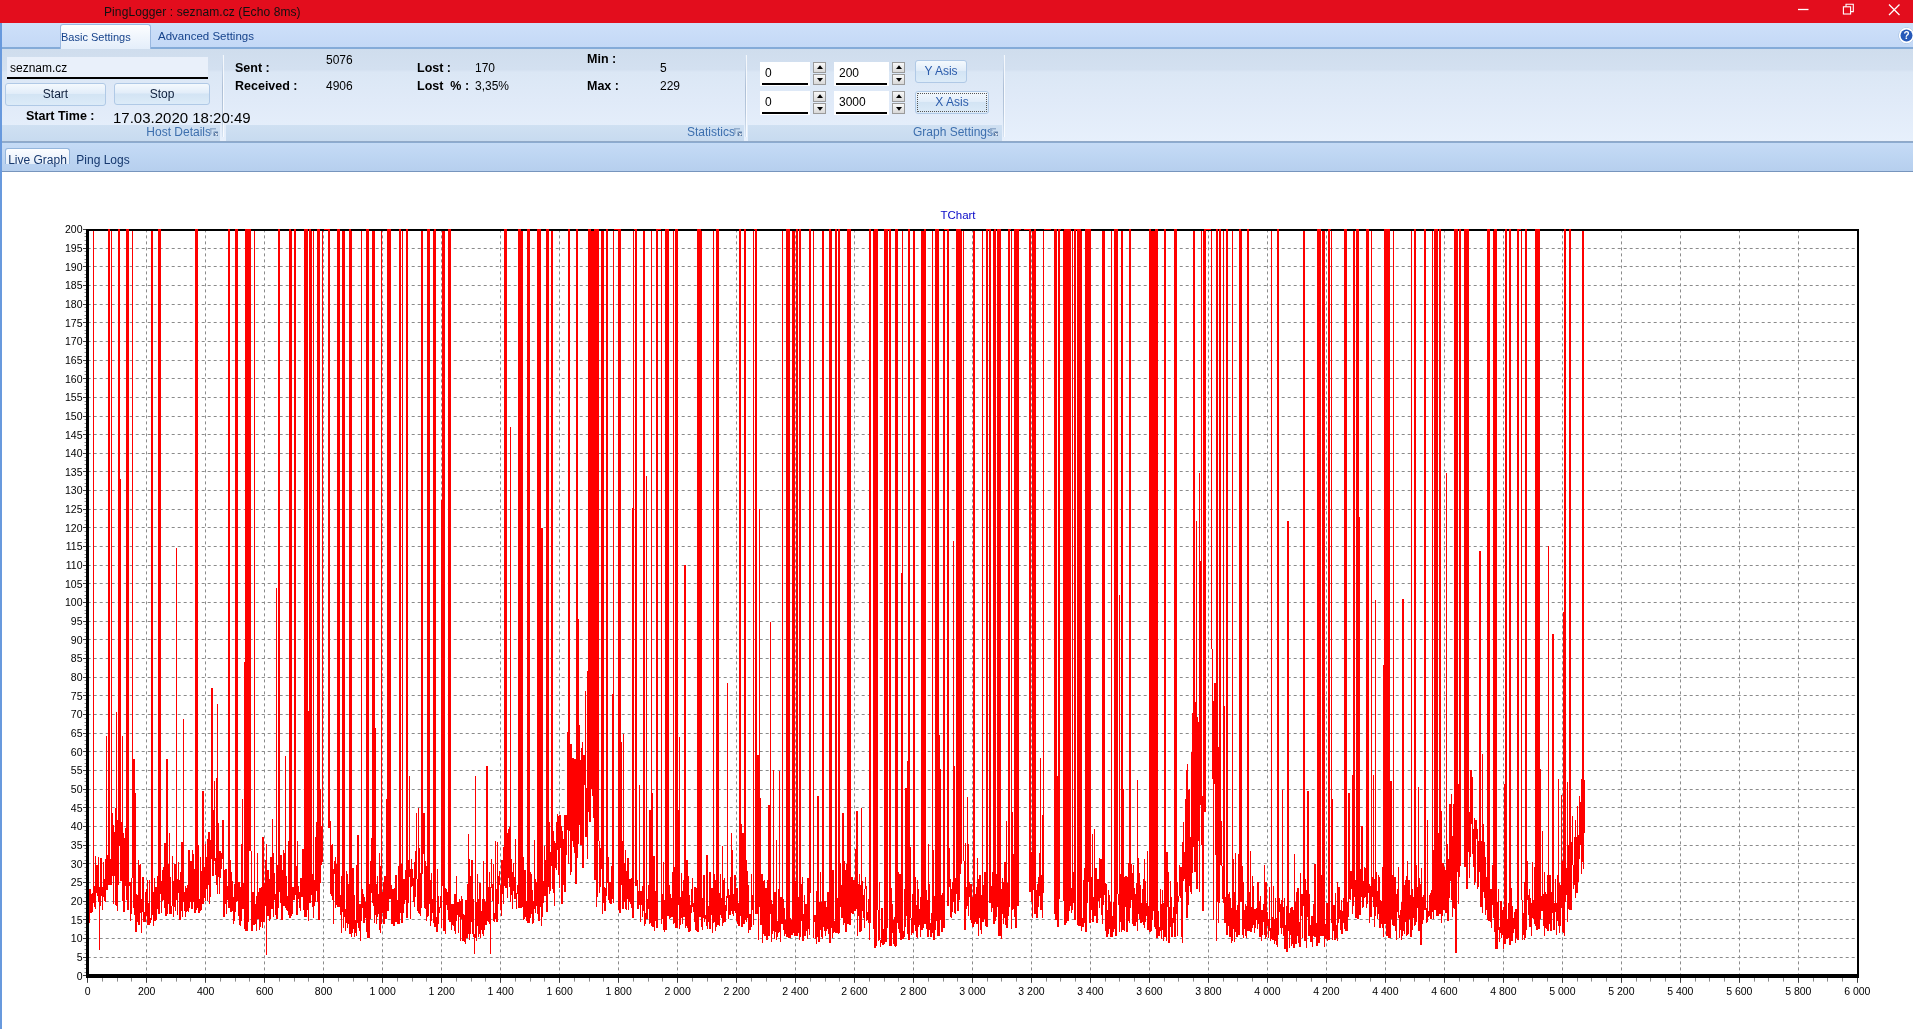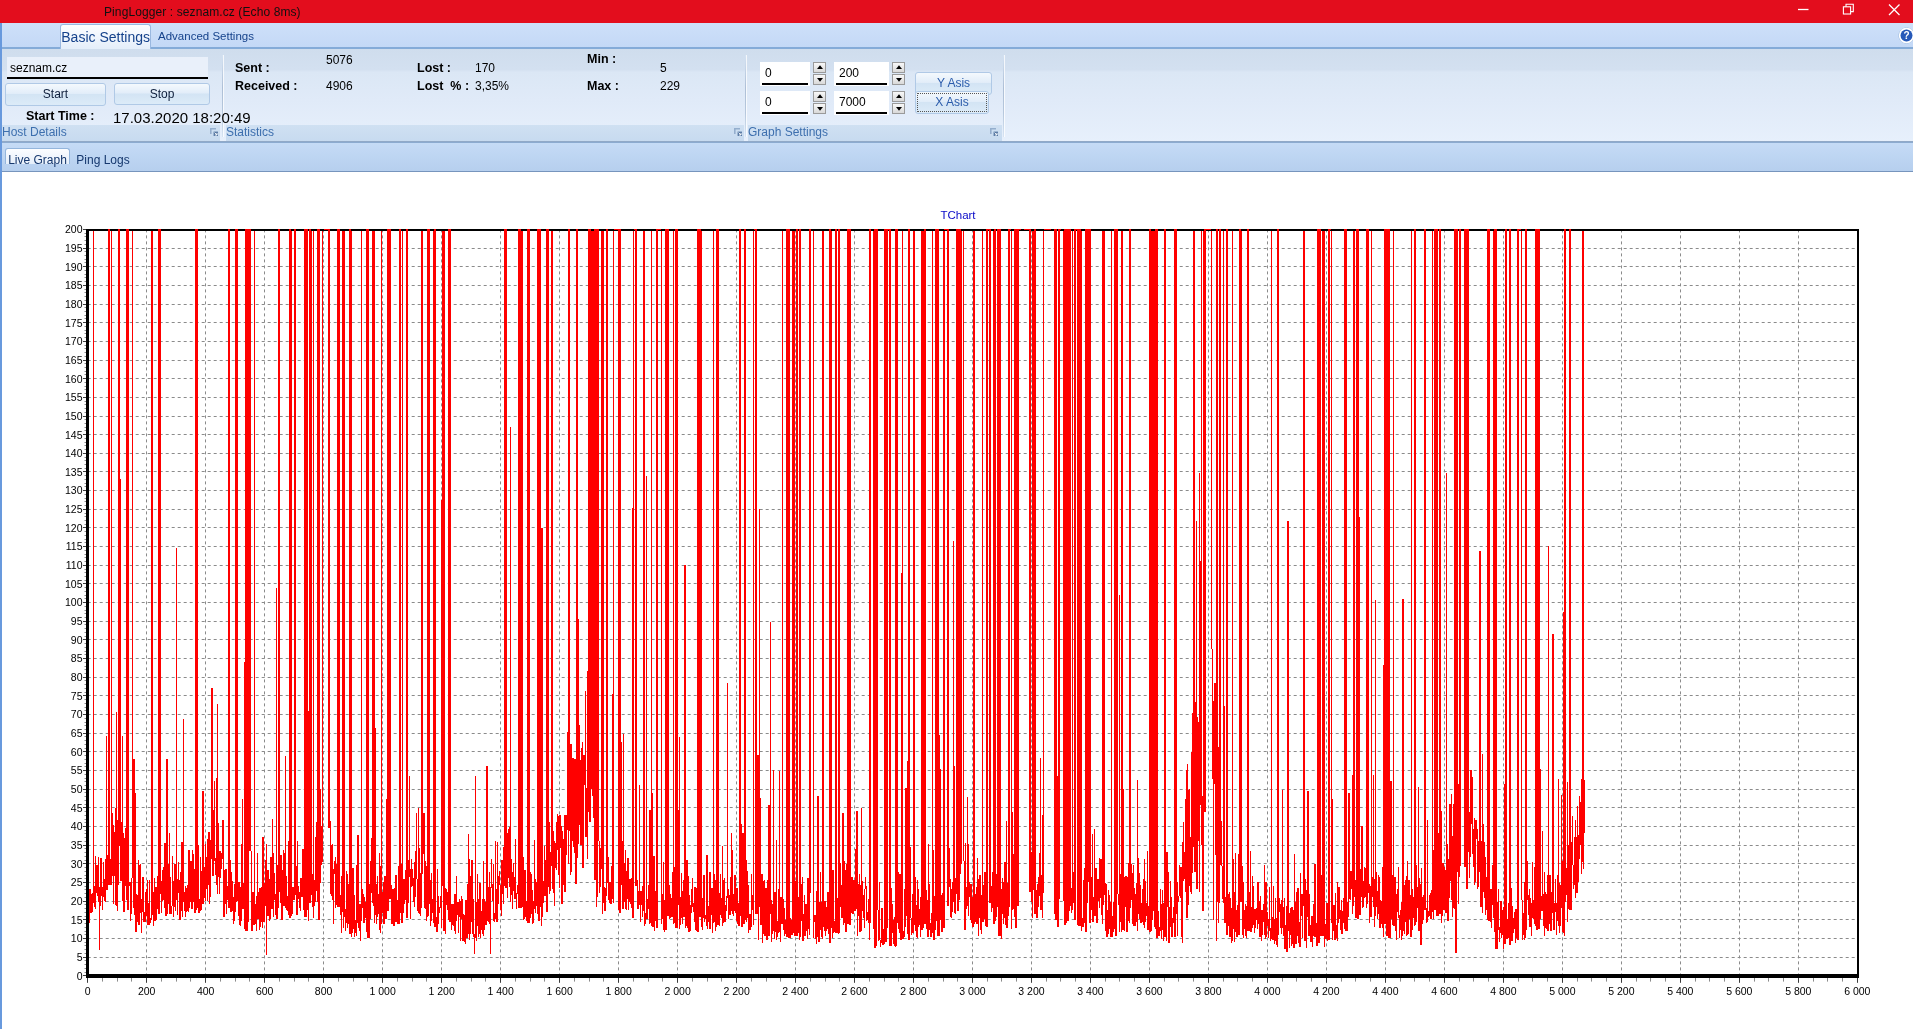--- a/index.html
+++ b/index.html
@@ -1,23 +1,23 @@
 <!DOCTYPE html>
 <html><head><meta charset="utf-8"><style>
 *{margin:0;padding:0;box-sizing:border-box}
 html,body{width:1913px;height:1029px;overflow:hidden;background:#fff;font-family:"Liberation Sans",sans-serif}
 .abs{position:absolute}
 #titlebar{position:absolute;left:0;top:0;width:1913px;height:23px;background:#e30d1d}
 #caption{position:absolute;left:104px;top:5px;font-size:12px;color:#111;letter-spacing:0.1px}
 #tabrow{position:absolute;left:0;top:23px;width:1913px;height:25px;background:linear-gradient(#cee0f9,#c3d8f6)}
 #tabrow-line{position:absolute;left:0;top:47px;width:1913px;height:2px;background:#84abd8}
-.rtab-active{position:absolute;left:60px;top:24px;width:91px;height:25px;background:linear-gradient(#fdfeff,#f2f7fd 40%,#e4eefa);border:1px solid #9ab8e0;border-bottom:none;border-radius:3px 3px 0 0;color:#15428b;font-size:14px;text-align:right;line-height:24px}
+.rtab-active{position:absolute;left:60px;top:24px;width:91px;height:25px;background:linear-gradient(#fdfeff,#f2f7fd 40%,#e4eefa);border:1px solid #9ab8e0;border-bottom:none;border-radius:3px 3px 0 0;color:#15428b;font-size:11px;text-align:left;line-height:24px}
 .rtab{position:absolute;left:151px;top:24px;width:110px;height:24px;color:#15428b;font-size:11.5px;text-align:center;line-height:24px}
 #ribbon{position:absolute;left:0;top:49px;width:1913px;height:93px;background:linear-gradient(#cfdded 0%,#d3e0f0 22%,#dbe7f5 25%,#e0eaf8 55%,#e7f0fc 100%)}
-.gband{position:absolute;top:125px;height:21px;background:linear-gradient(#cfe0f2,#c5d9ef);color:#3d6fae;font-size:12px;text-align:left;line-height:14px;padding-right:9px}
+.gband{position:absolute;top:125px;height:21px;background:linear-gradient(#cfe0f2,#c5d9ef);color:#3d6fae;font-size:12px;text-align:right;line-height:14px;padding-right:9px}
 .gsep{position:absolute;top:55px;height:82px;width:1px;background:linear-gradient(#d4e2f2,#aebfd6 40%,#b6c7dc 70%,#d7e4f3)}
 .gsep2{position:absolute;top:55px;height:82px;width:1px;background:rgba(255,255,255,0.75)}
 #ribbon-bot{position:absolute;left:0;top:141px;width:1913px;height:1px;background:#91a9c7}
 .btn{position:absolute;border:1px solid #b0c9e6;border-radius:3px;background:linear-gradient(#f4f9fd,#e2edf9 45%,#d3e4f4 50%,#dcebf8);font-size:12px;color:#0f1f3c;text-align:center}
 .edit{position:absolute;background:#e9f0fa}
 .editline{position:absolute;height:2px;background:#000}
 .blab{position:absolute;font-size:12.5px;font-weight:bold;color:#000;white-space:pre}
 .rlab{position:absolute;font-size:12px;color:#000;white-space:pre}
 .spinbox{position:absolute;height:24px;background:#fff}
 .spintxt{position:absolute;font-size:12px;color:#000}
@@ -114,29 +114,29 @@
 <div class="spinbox" style="left:760px;top:91px;width:50px;"></div>
 <div class="spintxt" style="left:765px;top:95px;">0</div>
 <div class="spinln" style="left:762px;top:112px;width:46px;"></div>
 <div class="spinbtn" style="left:813px;top:91px;"><svg width="14" height="11">
       <path d="M4 7 L7 3.2 L10 7 Z" fill="#000"></path>
     </svg></div>
 <div class="spinbtn" style="left:813px;top:103px;"><svg width="14" height="11">
       <path d="M4 4 L7 7.8 L10 4 Z" fill="#000"></path>
     </svg></div>
 <div class="spinbox" style="left:834px;top:91px;width:55px;"></div>
-<div class="spintxt" style="left:839px;top:95px;">7000</div>
+<div class="spintxt" style="left:839px;top:95px;">3000</div>
 <div class="spinln" style="left:836px;top:112px;width:51px;"></div>
 <div class="spinbtn" style="left:892px;top:91px;"><svg width="14" height="11">
       <path d="M4 7 L7 3.2 L10 7 Z" fill="#000"></path>
     </svg></div>
 <div class="spinbtn" style="left:892px;top:103px;"><svg width="14" height="11">
       <path d="M4 4 L7 7.8 L10 4 Z" fill="#000"></path>
     </svg></div>
-<div class="btn" style="left:915px;top:72px;width:77px;height:23px;line-height:21px;color:#2b5cab">Y Asis</div>
+<div class="btn" style="left:915px;top:60px;width:52px;height:23px;line-height:21px;color:#2b5cab">Y Asis</div>
 <div class="btn" style="left:915px;top:91px;width:74px;height:23px;line-height:21px;color:#2b5cab;outline:1px dotted #555;outline-offset:-3px">X Asis</div>
 <div id="pagestrip"></div>
 <div class="ptab-active">Live Graph</div>
 <div class="ptab">Ping Logs</div>
 <div id="content"><svg id="chart" width="1913" height="857" viewBox="0 0 1913 857">
       <style>.gr{stroke:#8b8b8b;stroke-width:1;stroke-dasharray:3 3}.tk{stroke:#3c3c3c;stroke-width:1}.tkm{stroke:#8b8b8b;stroke-width:1}.lab{font:10.5px "Liberation Sans",sans-serif;fill:#000}.tit{font:11.5px "Liberation Sans",sans-serif;fill:#0808c8}</style>
       <line x1="87.7" y1="785.5" x2="1857.3" y2="785.5" class="gr"></line>
       <line x1="87.7" y1="766.5" x2="1857.3" y2="766.5" class="gr"></line>
       <line x1="87.7" y1="747.5" x2="1857.3" y2="747.5" class="gr"></line>
       <line x1="87.7" y1="729.5" x2="1857.3" y2="729.5" class="gr"></line>

